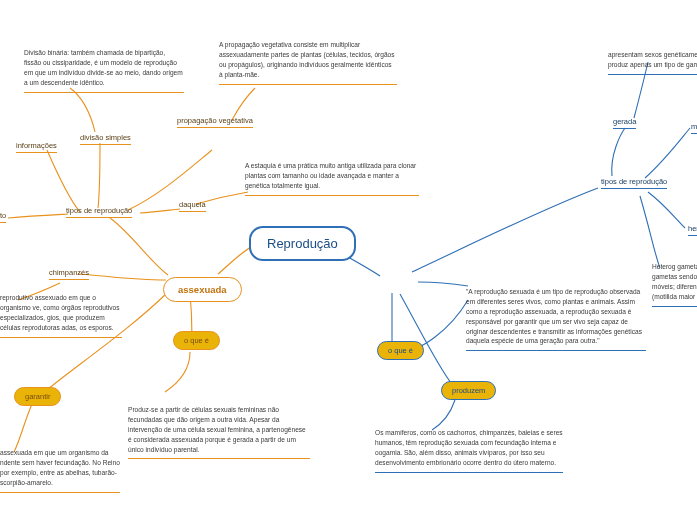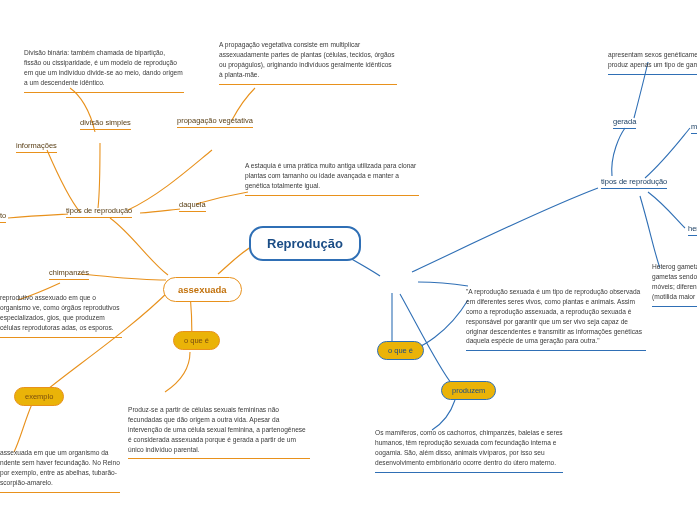--- a/index.html
+++ b/index.html
@@ -27,21 +27,21 @@
     position: absolute;
     box-sizing: border-box;
   }
   
   .root {
     border: 2px solid #2f6fb5;
     border-radius: 14px;
     background: #ffffff;
     color: #1b4d86;
     font-size: 13px;
-    font-weight: bold;
+    font-weight: normal;
     padding: 8px 16px;
     white-space: nowrap;
   }
   
   .pill {
     border-radius: 13px;
     background: #ffffff;
     font-size: 9.5px;
     font-weight: bold;
     padding: 6px 14px;
@@ -167,21 +167,21 @@
 
   <div class="node pill orange" style="left:163px; top:267px;">
     <span>assexuada</span>
   </div>
 
 
   <div class="node leaf orange" style="left:66px; top:206px;">
     <span>tipos de reprodução</span>
   </div>
 
-  <div class="node leaf orange" style="left:80px; top:118px;">
+  <div class="node leaf orange" style="left:80px; top:133px;">
     <span>divisão simples</span>
   </div>
 
   <div class="node leaf orange" style="left:16px; top:141px;">
     <span>informações</span>
   </div>
 
   <div class="node leaf orange" style="left:49px; top:268px;">
     <span>chimpanzés</span>
   </div>
@@ -196,21 +196,21 @@
 
   <div class="node leaf orange" style="left:0px; top:211px;">
     <span>to</span>
   </div>
 
   <div class="node boxnode orange" style="left:173px; top:331px;">
     <span>o que é</span>
   </div>
 
   <div class="node boxnode orange" style="left:14px; top:387px;">
-    <span>exemplo</span>
+    <span>garantir</span>
   </div>
 
   <div class="node boxnode blue" style="left:377px; top:341px;">
     <span>o que é</span>
   </div>
 
   <div class="node boxnode blue" style="left:441px; top:381px;">
     <span>produzem</span>
   </div>
 

